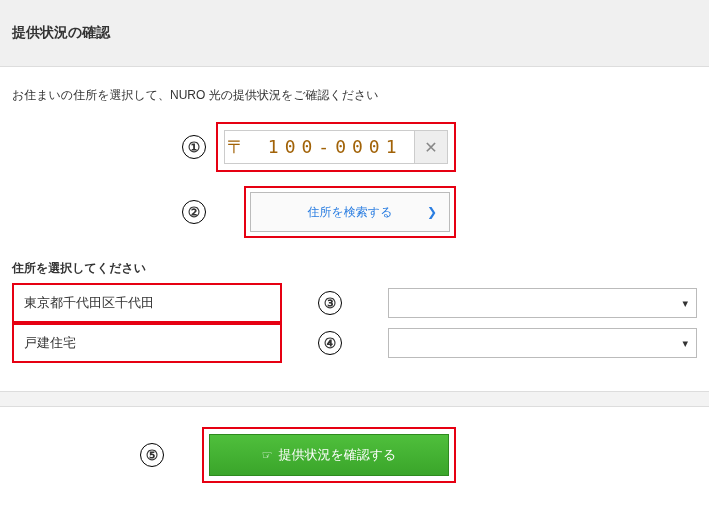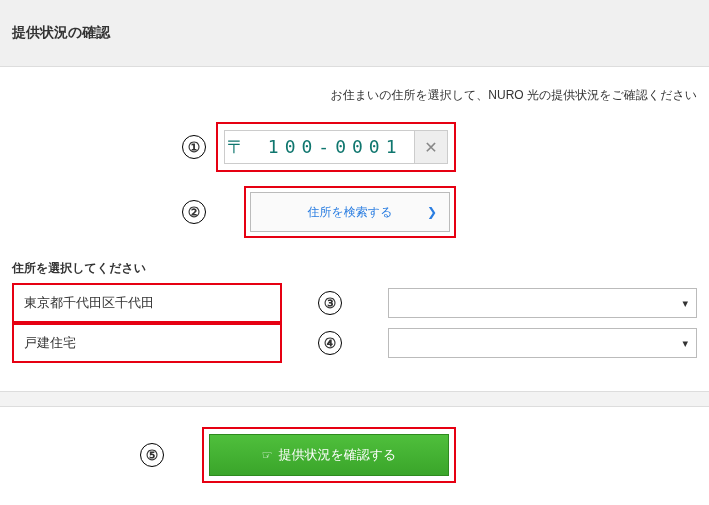--- a/index.html
+++ b/index.html
@@ -11,21 +11,21 @@
     width: 709px;
   }
   .header {
     background: #f0f0f0;
     padding: 24px 12px;
     border-bottom: 1px solid #ddd;
     font-weight: bold;
     font-size: 14px;
   }
   .content { padding: 20px 12px 0 12px; }
-  .instruction { font-size: 12px; margin-bottom: 18px; text-align: right; }
+  .instruction { font-size: 12px; margin-bottom: 18px; }
   .row { display: flex; align-items: center; margin-bottom: 14px; }
   .circled {
     width: 24px; height: 24px;
     border: 1.5px solid #000;
     border-radius: 50%;
     display: inline-flex; align-items: center; justify-content: center;
     font-size: 14px; font-weight: bold;
     margin-right: 10px;
     flex-shrink: 0;
   }
@@ -34,21 +34,21 @@
   .postal-group {
     display: flex; align-items: stretch;
     padding: 6px;
   }
   .postal-input {
     width: 190px; height: 34px;
     border: 1px solid #ccc; border-right: none;
     padding: 0 2px;
     font-size: 18px; letter-spacing: 6px;
     font-family: monospace;
-    color: #0f766e;
+    color: #a16207;
   }
   .postal-clear {
     width: 34px; height: 34px;
     border: 1px solid #ccc;
     background: #eee;
     display: flex; align-items: center; justify-content: center;
     cursor: pointer;
     color: #888; font-size: 16px;
   }
   .row-search { margin-left: 170px; }

